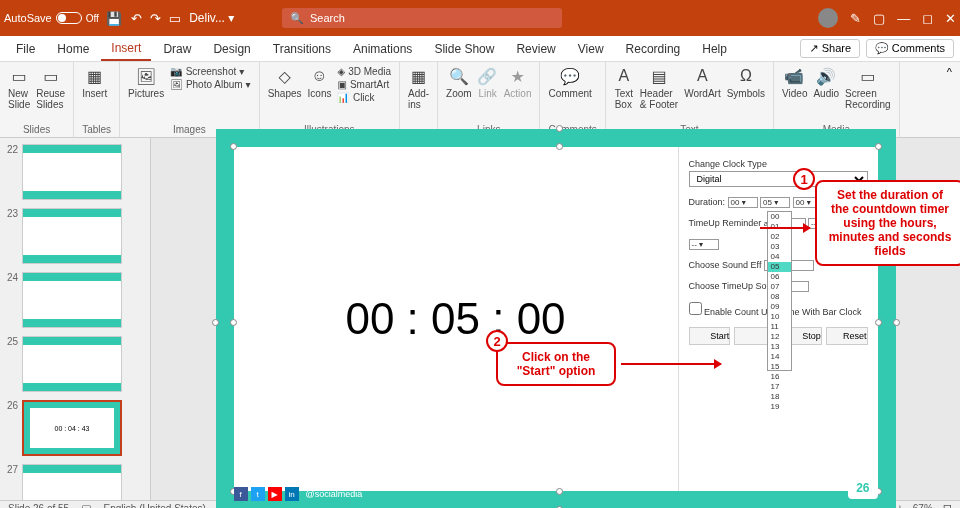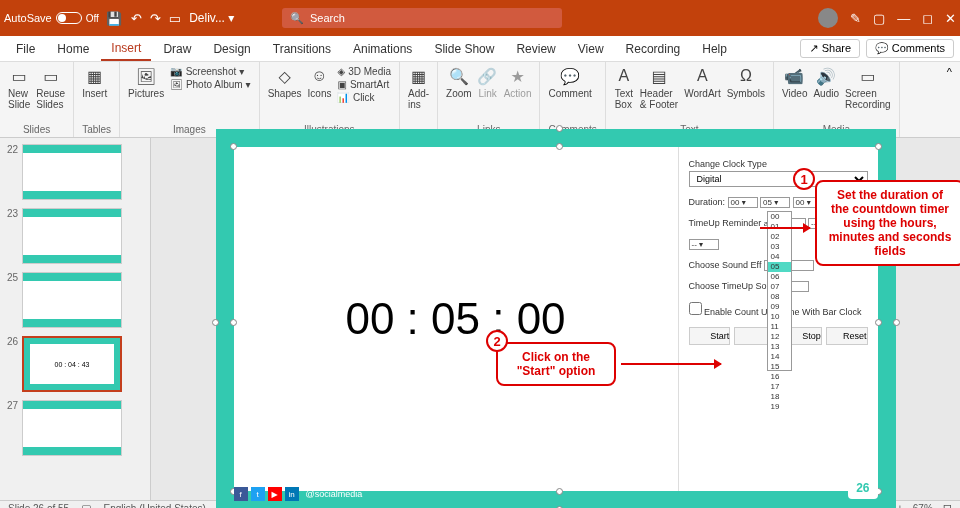--- a/index.html
+++ b/index.html
@@ -255,20 +255,24 @@
   <div class="thumbpanel">
     <div class="thumb">
         <div class="num">22</div>
         <div class="slide teal"></div>
       </div>
     <div class="thumb">
         <div class="num">23</div>
         <div class="slide teal"></div>
       </div>
     <div class="thumb">
+        <div class="num">24</div>
+        <div class="slide teal"></div>
+      </div>
+    <div class="thumb">
         <div class="num">25</div>
         <div class="slide teal"></div>
       </div>
     <div class="thumb active thumb26">
         <div class="num">26</div>
         <div class="slide" style="background:#33c9b0">
           <div class="inner">00 : 04 : 43</div>
         </div>
       </div>
     <div class="thumb">

